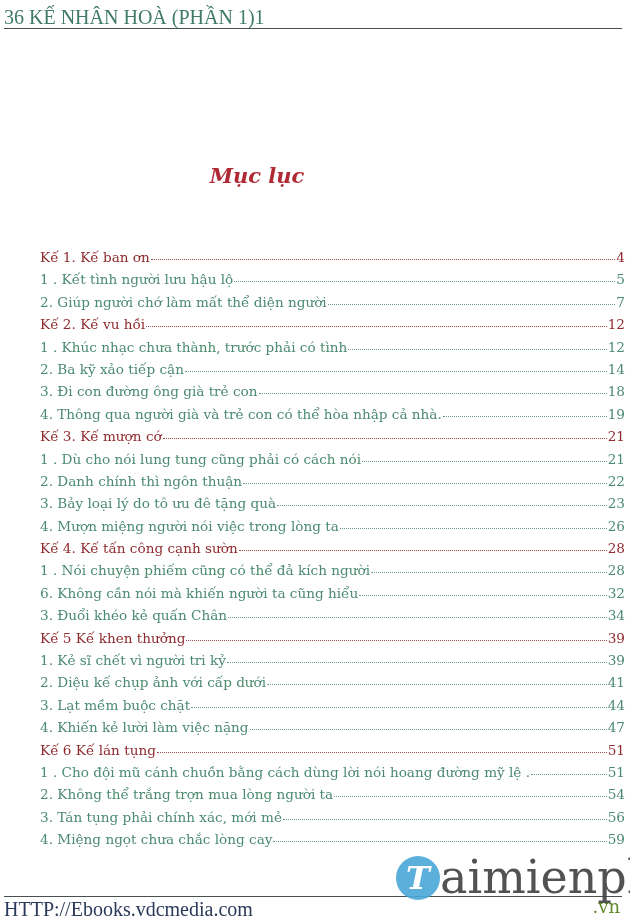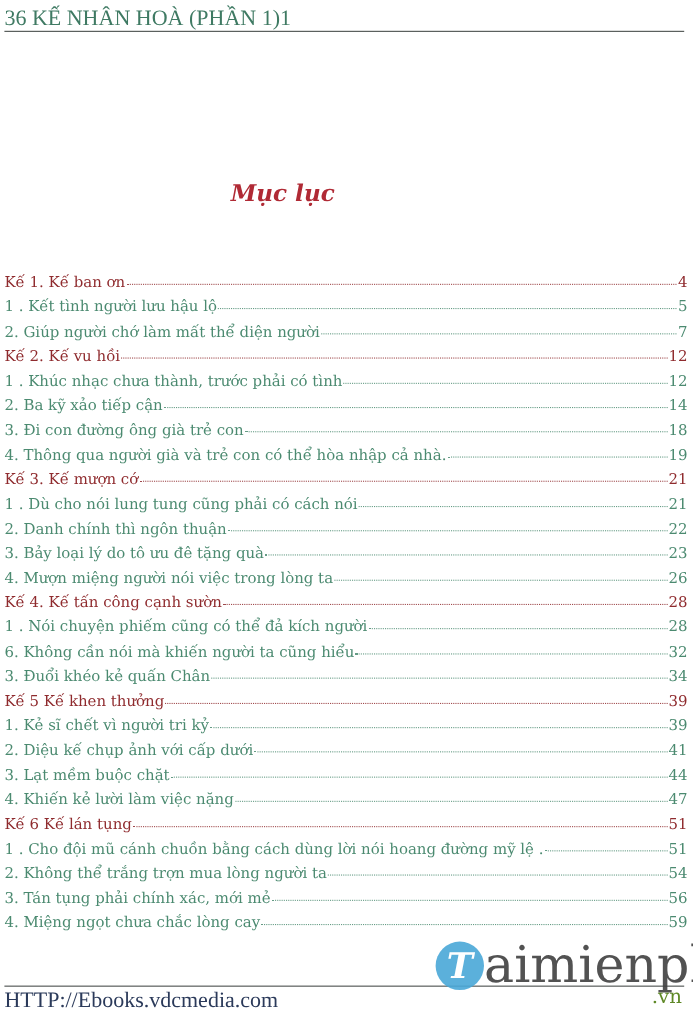--- a/index.html
+++ b/index.html
@@ -52,21 +52,21 @@
     top: 246px;
   }
   .row {
     display: flex;
     align-items: baseline;
     height: 22.4px;
     font-size: 13.6px;
     line-height: 22.4px;
     white-space: nowrap;
   }
-  .row .label { flex: 0 0 auto; }
+  .row .label { flex: 0 0 auto; margin-left: 36px; }
   .row .dots {
     flex: 1 1 auto;
     overflow: hidden;
     margin: 0 1px;
     position: relative;
     top: -2px;
     height: 1px;
     border-bottom: 1.6px dotted currentColor;
     opacity: 0.85;
   }

